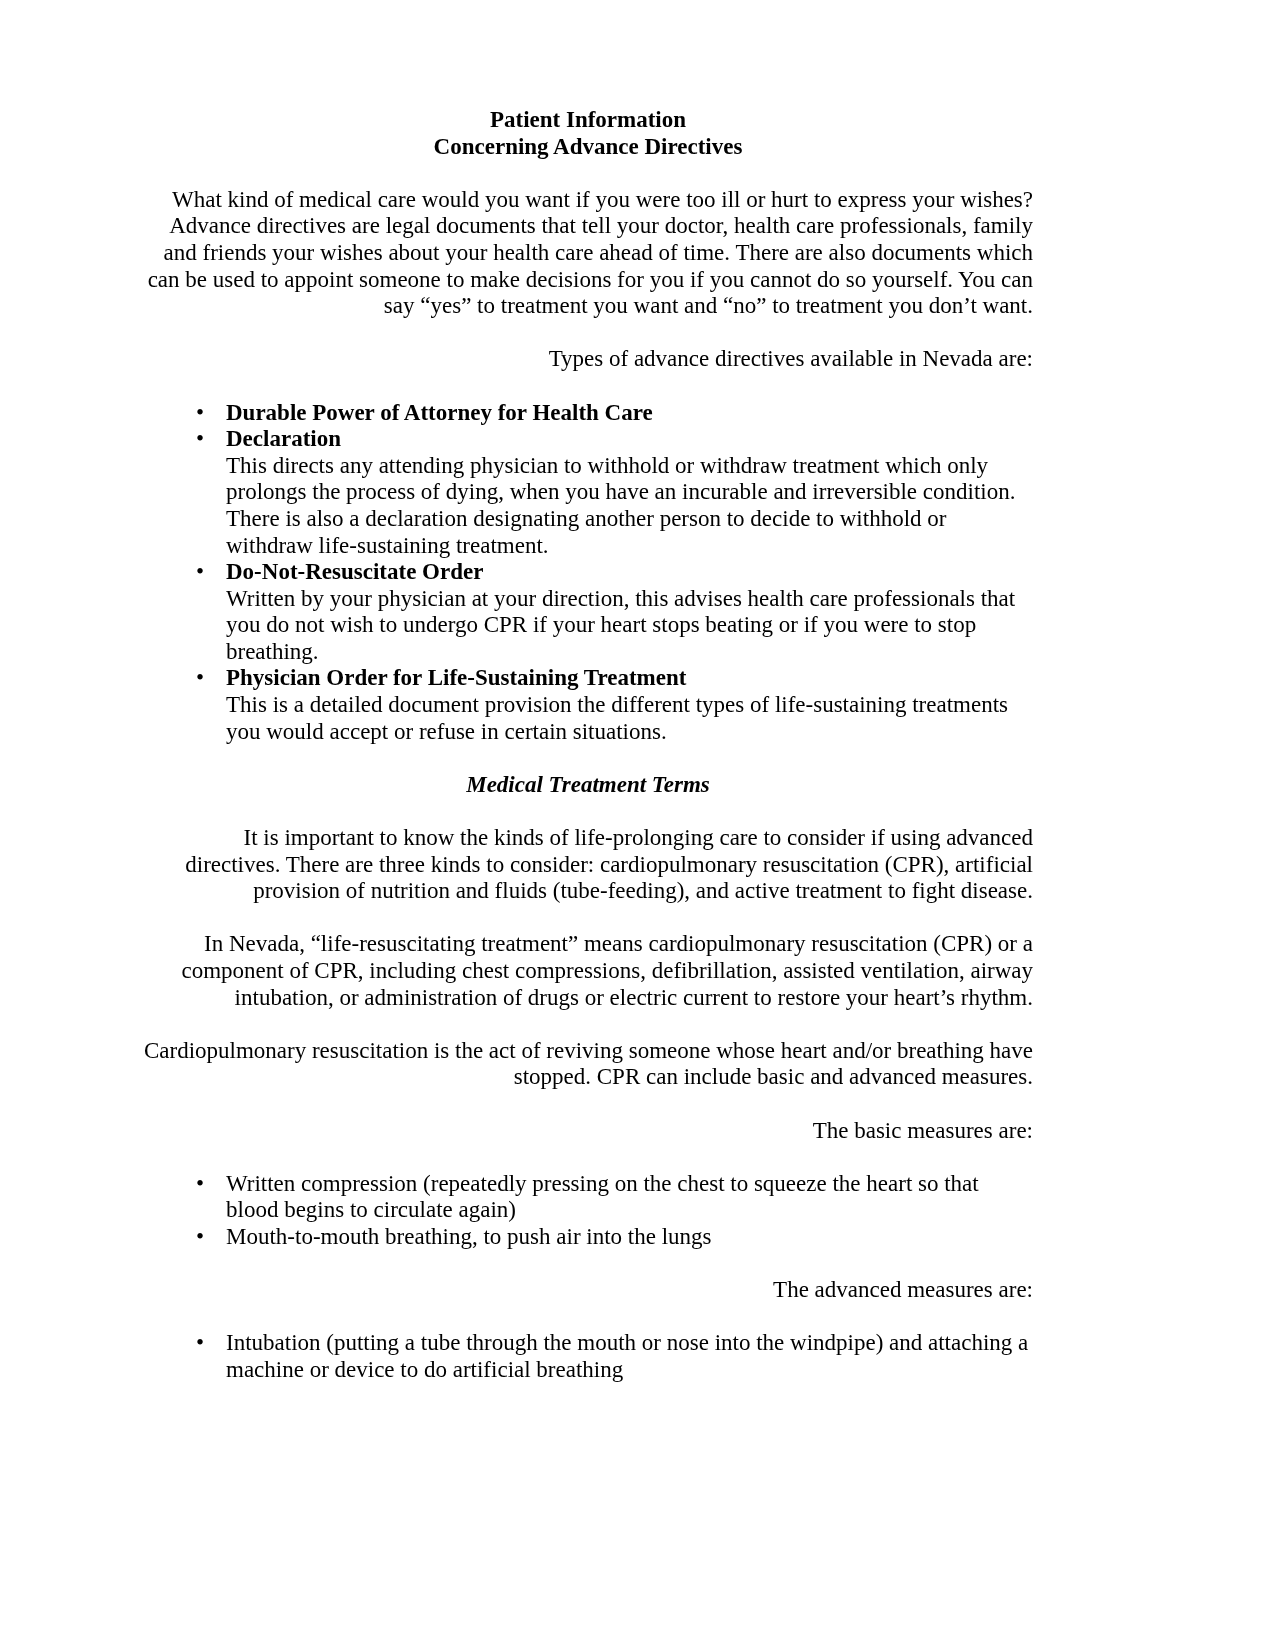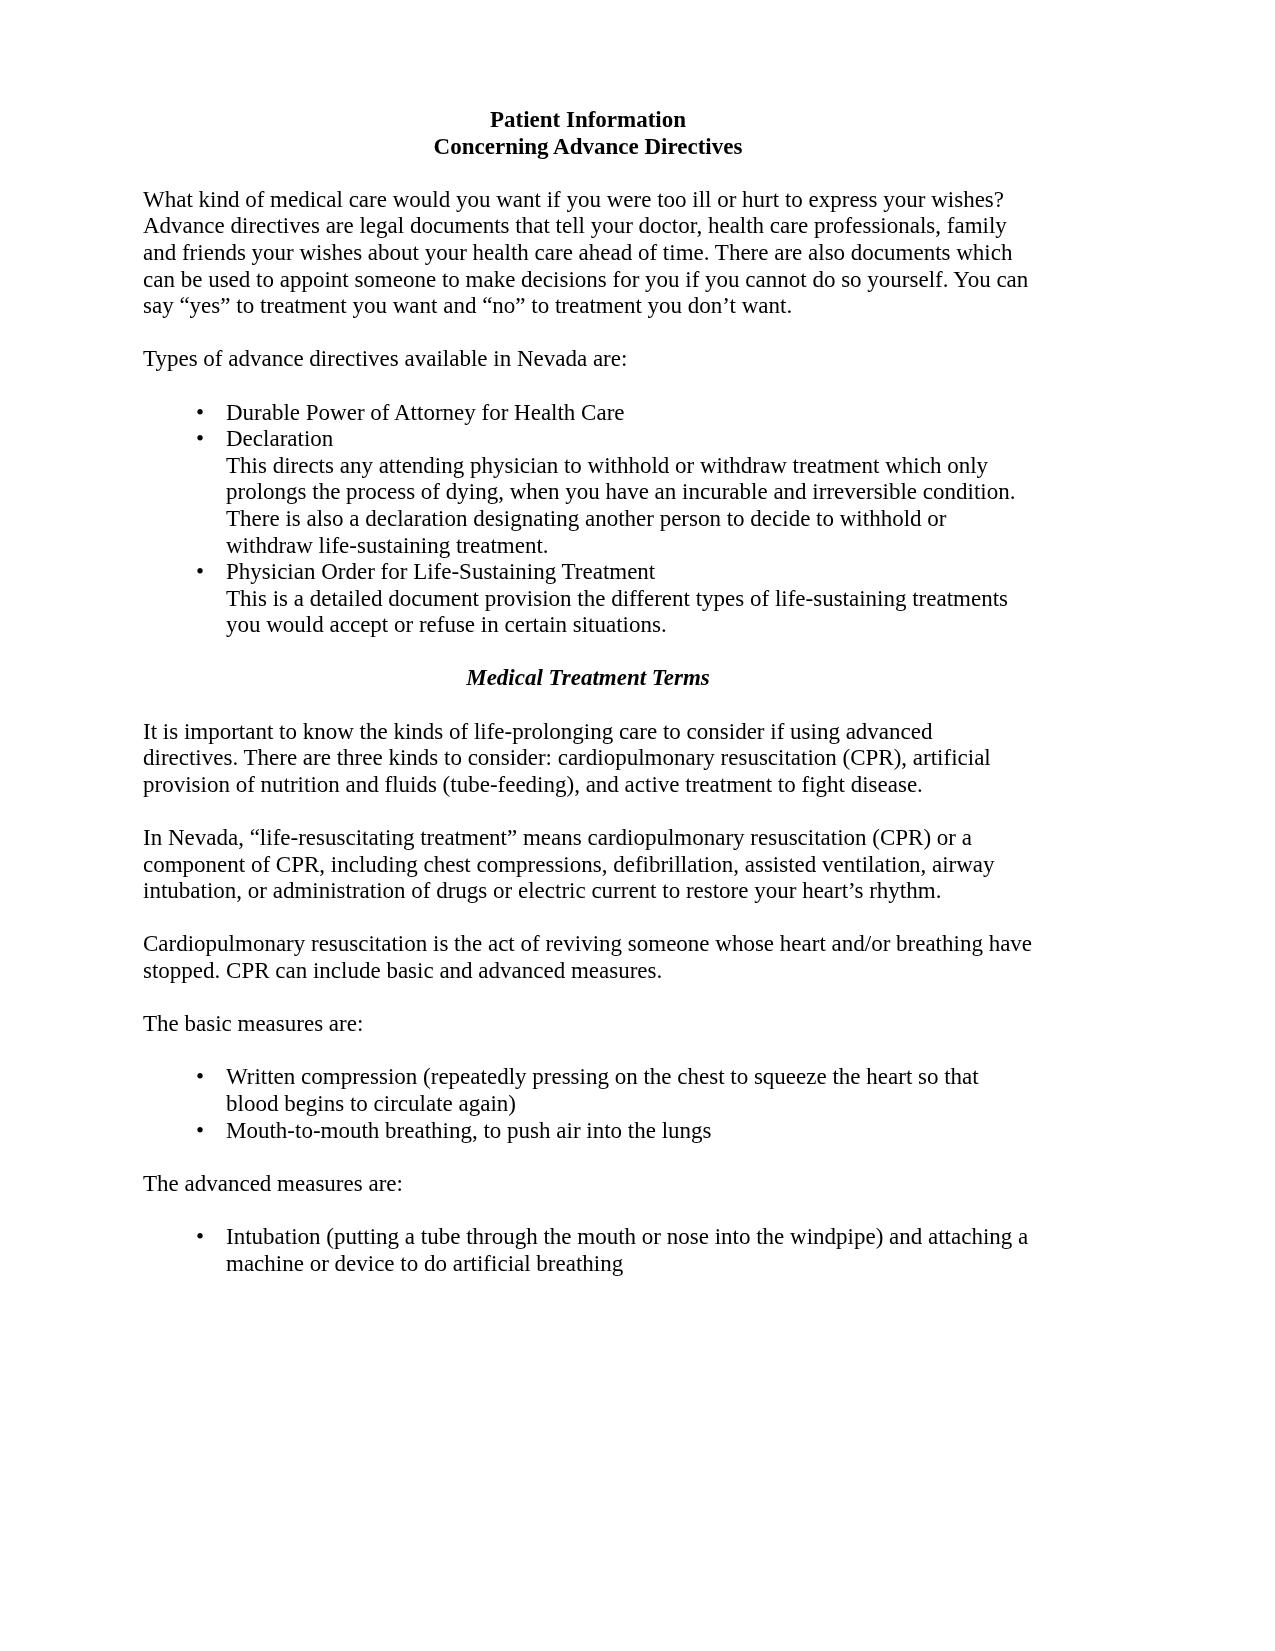--- a/index.html
+++ b/index.html
@@ -24,20 +24,21 @@
     line-height: 26.6px;
     margin-top: 33px;
   }
   .doc-title {
     text-align: center;
     font-weight: bold;
     margin: 0;
   }
   .block {
     margin: 26.6px 0 0 0;
+    text-align: right;
   }
   .center-heading {
     text-align: center;
     font-weight: bold;
     font-style: italic;
   }
   .underline-heading {
     text-decoration: underline;
   }
   ul.doc-list {
@@ -48,21 +49,21 @@
   ul.doc-list li {
     position: relative;
   }
   ul.doc-list li::before {
     content: "\2022";
     position: absolute;
     left: -30px;
     top: 0;
   }
   .term {
-    font-weight: normal;
+    font-weight: bold;
   }
 </style>
 </head>
 <body>
 
 <div class="page">
 
   <div class="doc-title">
     <div>Patient Information</div>
     <div>Concerning Advance Directives</div>
@@ -72,20 +73,24 @@
 
   <p class="block">Types of advance directives available in Nevada are:</p>
 
   <ul class="doc-list">
     <li>
       <div class="term">Durable Power of Attorney for Health Care</div>
     </li>
     <li>
       <div class="term">Declaration</div>
       <div>This directs any attending physician to withhold or withdraw treatment which only prolongs the process of dying, when you have an incurable and irreversible condition. There is also a declaration designating another person to decide to withhold or withdraw life-sustaining treatment.</div>
+    </li>
+    <li>
+      <div class="term">Do-Not-Resuscitate Order</div>
+      <div>Written by your physician at your direction, this advises health care professionals that you do not wish to undergo CPR if your heart stops beating or if you were to stop breathing.</div>
     </li>
     <li>
       <div class="term">Physician Order for Life-Sustaining Treatment</div>
       <div>This is a detailed document provision the different types of life-sustaining treatments you would accept or refuse in certain situations.</div>
     </li>
   </ul>
 
   <div class="block center-heading">Medical Treatment Terms</div>
 
   <p class="block">It is important to know the kinds of life-prolonging care to consider if using advanced directives. There are three kinds to consider: cardiopulmonary resuscitation (CPR), artificial provision of nutrition and fluids (tube-feeding), and active treatment to fight disease.</p>

